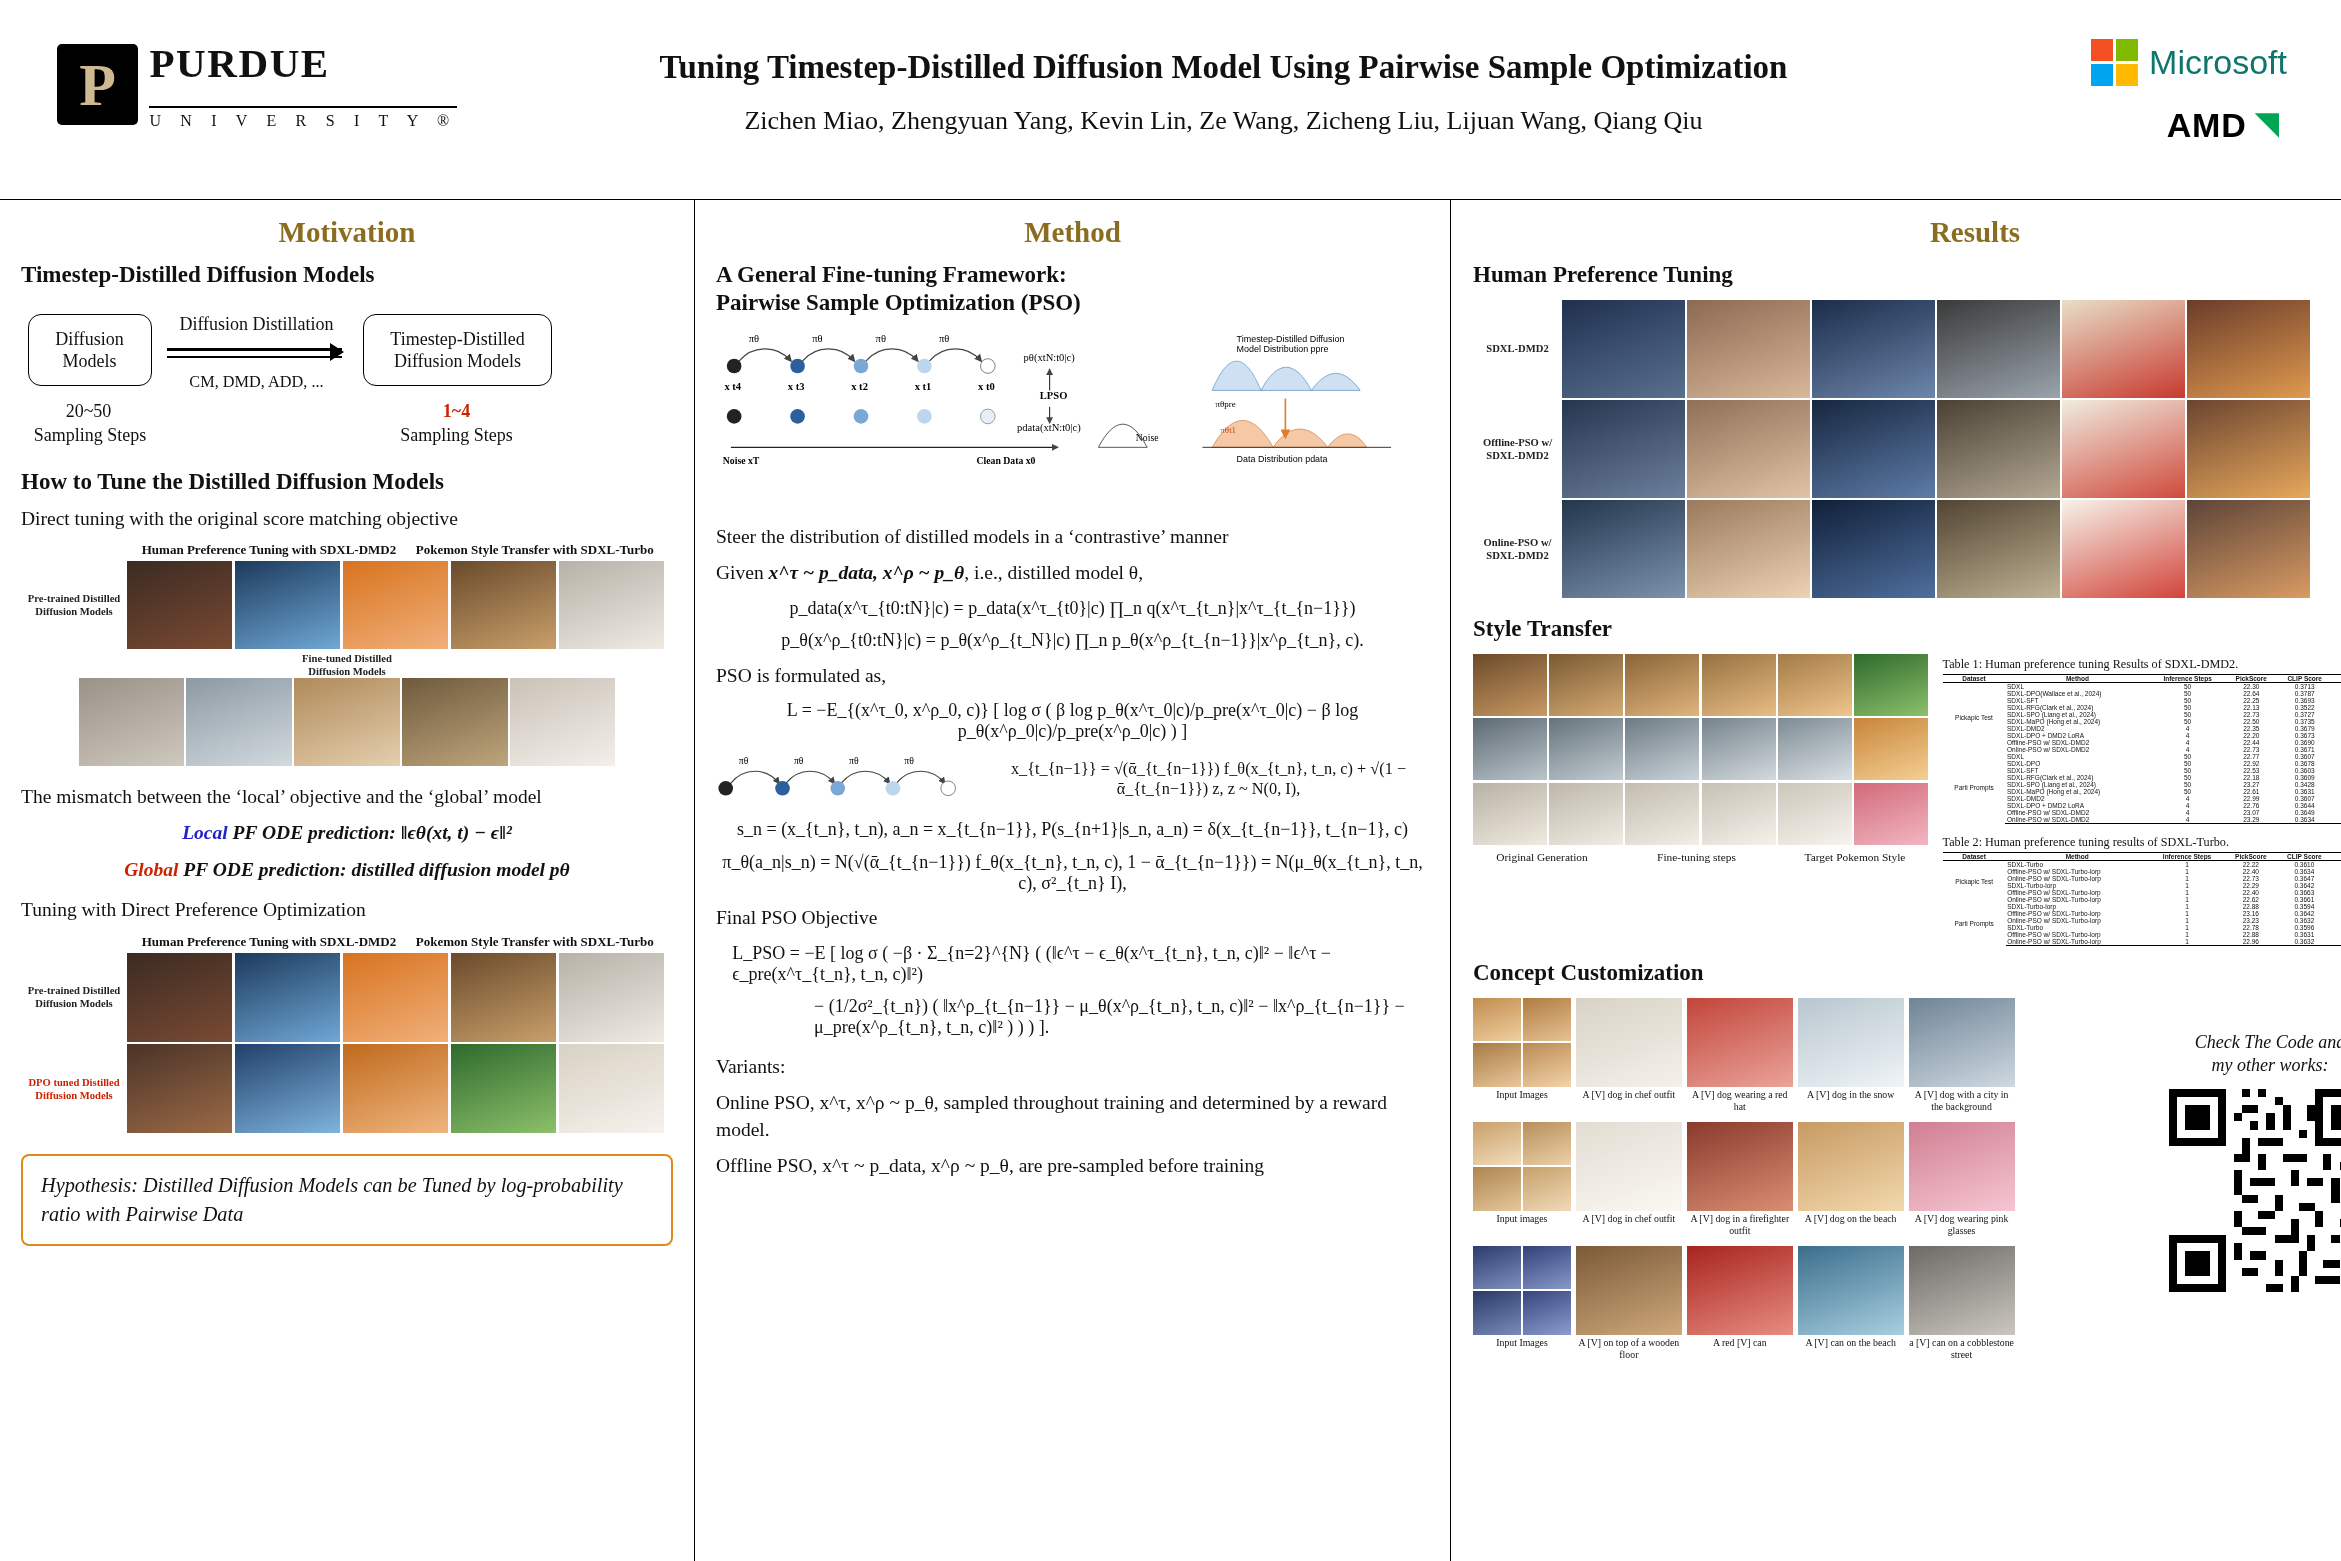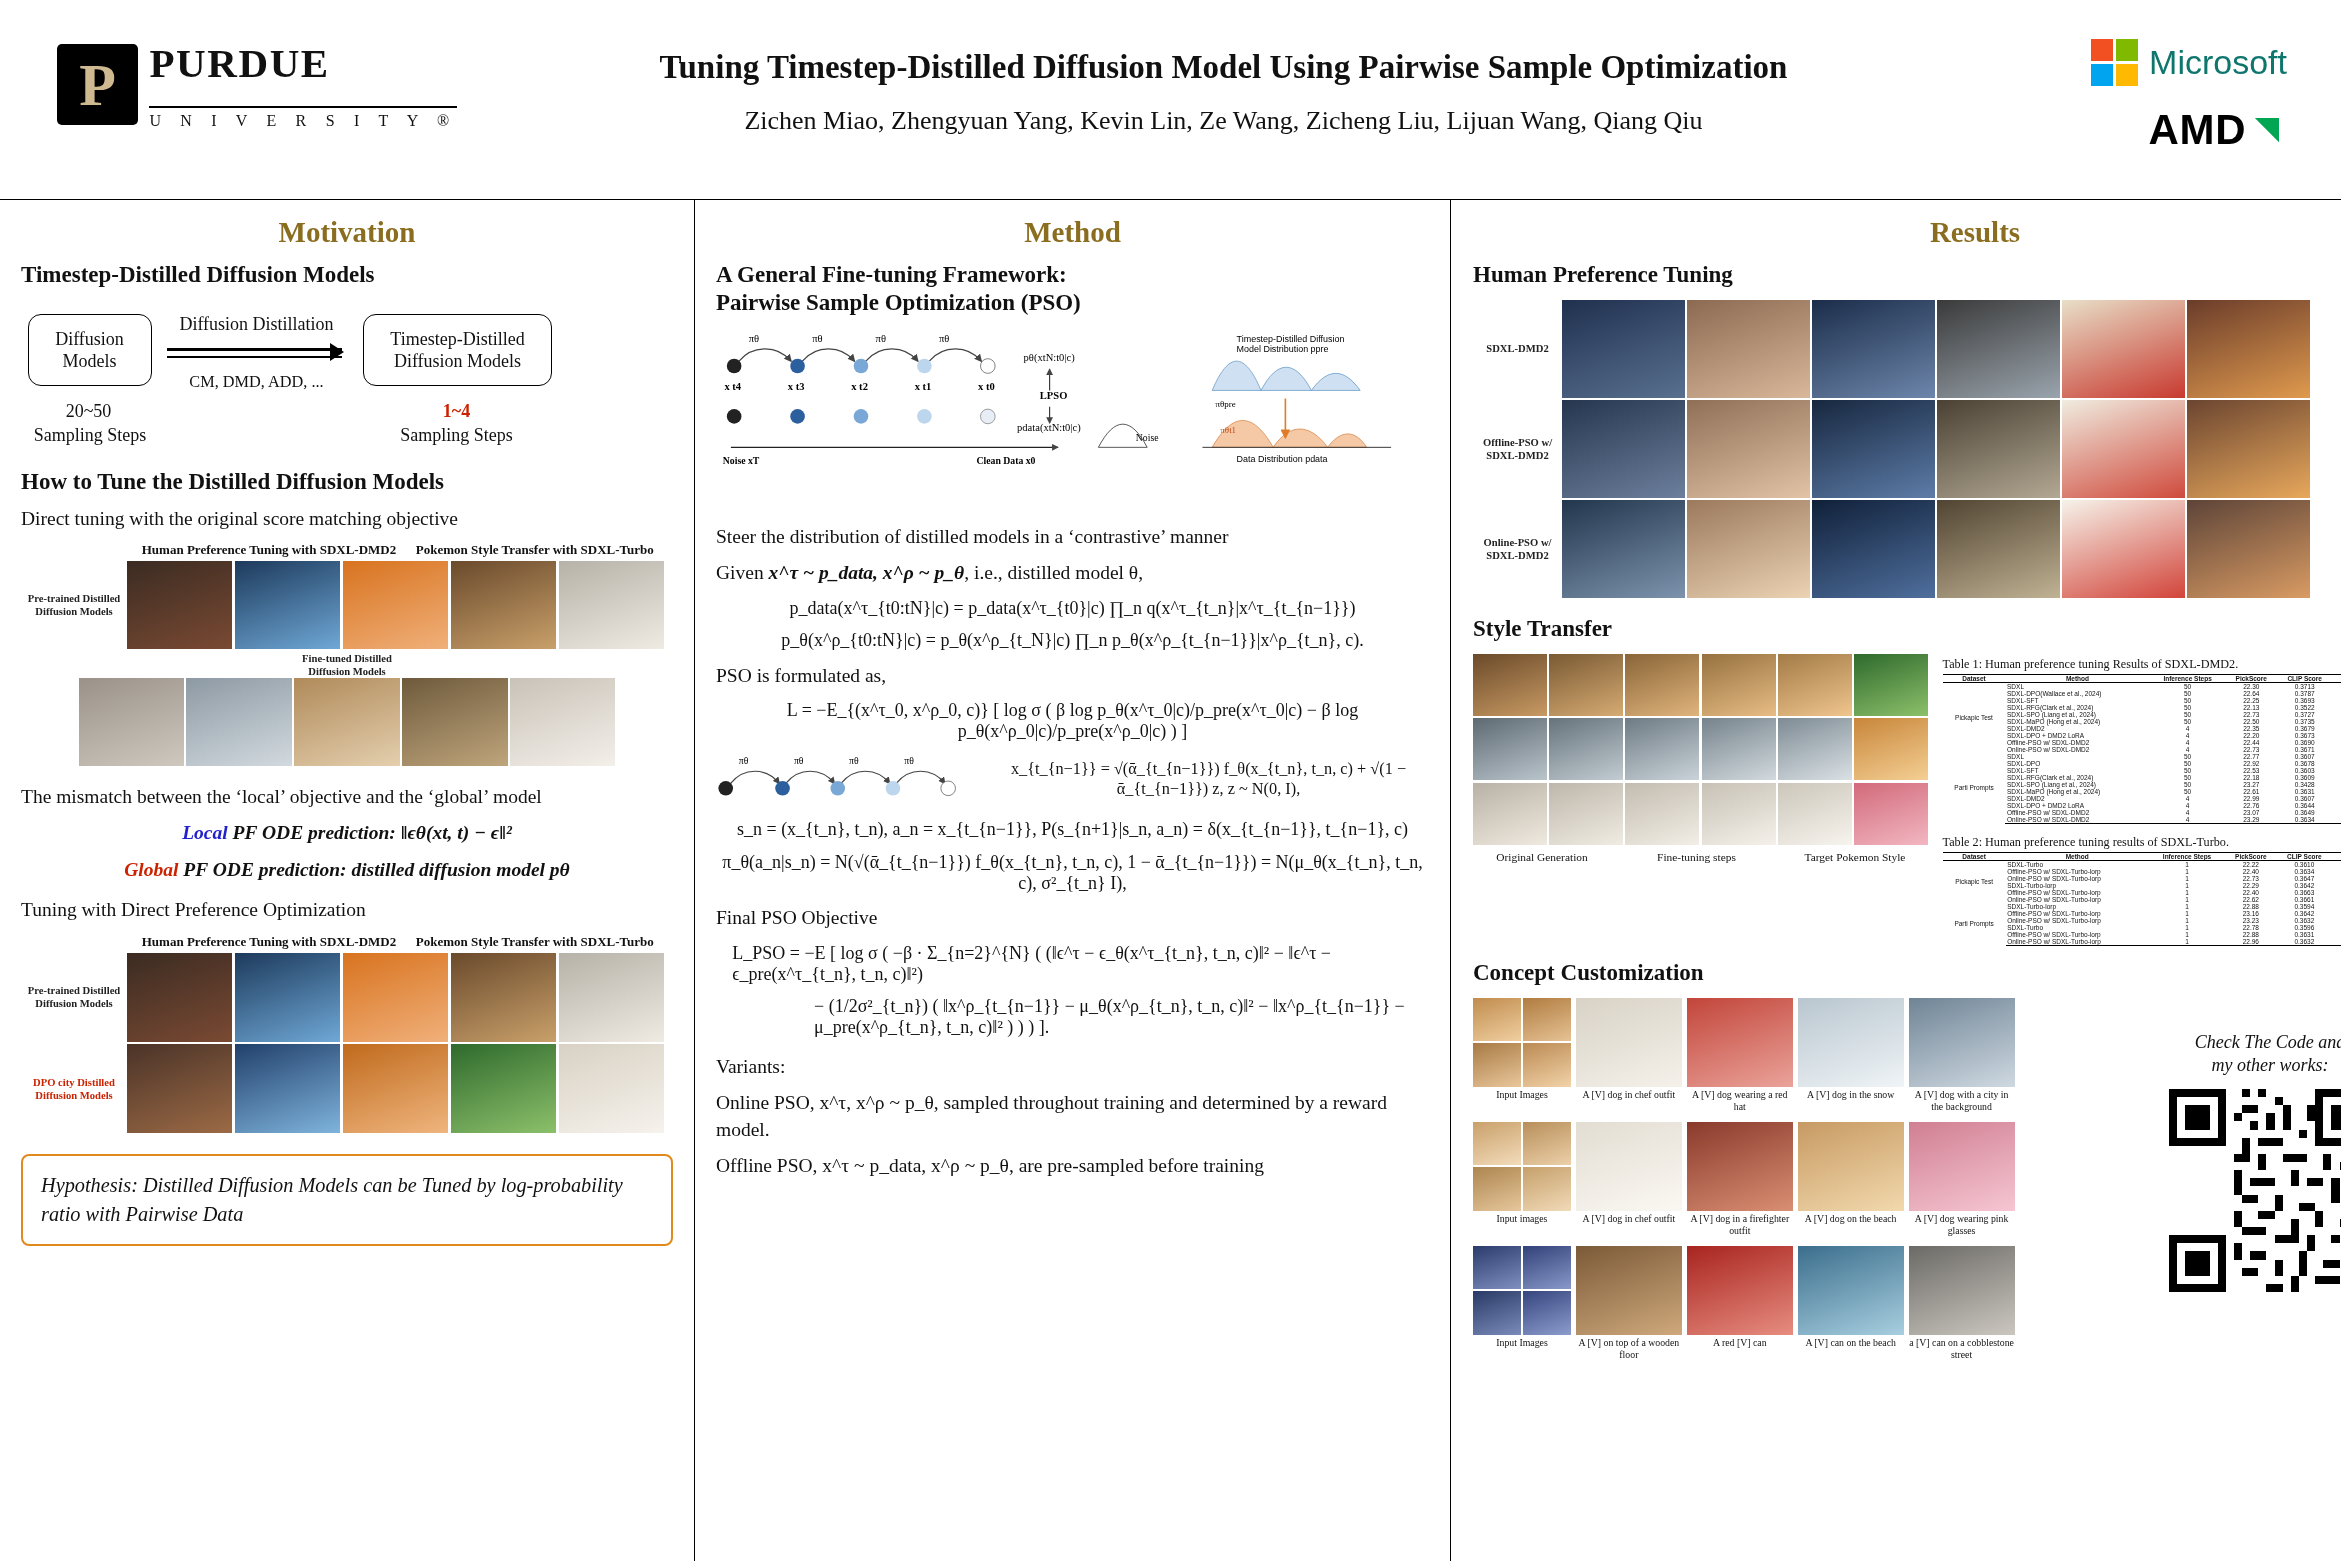--- a/index.html
+++ b/index.html
@@ -22,21 +22,21 @@
   .purdue-text .p2{font-size:16px;letter-spacing:7.7px;border-top:2.4px solid #000;padding-top:4.1px;margin-top:19px;}
   .title-block{position:absolute;left:455px;right:350px;top:47px;text-align:center;}
   .poster-title{font-size:33px;font-weight:bold;line-height:1.25;}
   .poster-authors{font-size:26px;margin-top:18px;}
 
   .ms-logo{position:absolute;right:55px;top:39px;display:flex;align-items:center;gap:11.4px;}
   .ms-grid{width:47px;height:47px;display:grid;grid-template-columns:1fr 1fr;grid-template-rows:1fr 1fr;gap:3.3px;}
   .ms-grid i{display:block;}
   .ms-name{font-family:"Liberation Sans",sans-serif;font-size:34px;color:#0f766e;}
   .amd-logo{position:absolute;right:63px;top:106px;display:flex;align-items:center;gap:8.1px;}
-  .amd-name{font-family:"Liberation Sans",sans-serif;font-weight:bold;font-size:42px;color:#000;letter-spacing:0.8px;}
+  .amd-name{font-family:"Liberation Sans",sans-serif;font-weight:bold;font-size:34px;color:#000;letter-spacing:0.8px;}
   .amd-arrow{width:24.4px;height:24.4px;background:#00A651;clip-path:polygon(0 0,100% 0,100% 100%);}
 
   
   .cols{position:relative;height:1362px;}
   .col{position:absolute;top:0;bottom:0;box-sizing:border-box;padding:11.4px 21px 0 21px;}
   .col-1{left:0;width:695px;border-right:1.6px solid #000;}
   .col-2{left:695px;width:756px;border-right:1.6px solid #000;}
   .col-3{left:1452px;width:1046px;}
 
   .col-head{text-align:center;font-size:29px;font-weight:bold;color:#8a6d1f;margin:4.9px 0 13px 0;}
@@ -200,21 +200,21 @@
 Diffusion Models</div>
           <div class="imgstrip" style="width:537px;height:89px">
             <div class="cell" style="background:linear-gradient(160deg,#3b2b22,#7a4a33)"></div>
             <div class="cell" style="background:linear-gradient(160deg,#1d3a5c,#6fa8d6)"></div>
             <div class="cell" style="background:linear-gradient(160deg,#d8731f,#f0b07a)"></div>
             <div class="cell" style="background:linear-gradient(160deg,#6a4a2c,#c9a06a)"></div>
             <div class="cell" style="background:linear-gradient(160deg,#b7b2a8,#efeae2)"></div>
           </div>
         </div>
         <div style="display:flex;align-items:center;margin-top:2.4px;">
-          <div class="rowlabel" style="width:106px;white-space:pre-line;color:#cc2200">DPO city Distilled
+          <div class="rowlabel" style="width:106px;white-space:pre-line;color:#cc2200">DPO tuned Distilled
 Diffusion Models</div>
           <div class="imgstrip" style="width:537px;height:89px">
             <div class="cell" style="background:linear-gradient(160deg,#4a3328,#9c6a45)"></div>
             <div class="cell" style="background:linear-gradient(160deg,#21406a,#7fb4dd)"></div>
             <div class="cell" style="background:linear-gradient(160deg,#c06a1c,#efb57e)"></div>
             <div class="cell" style="background:linear-gradient(160deg,#2f6a2d,#8cc06a)"></div>
             <div class="cell" style="background:linear-gradient(160deg,#d8d1c4,#f6f2ec)"></div>
           </div>
         </div>
       </div>

